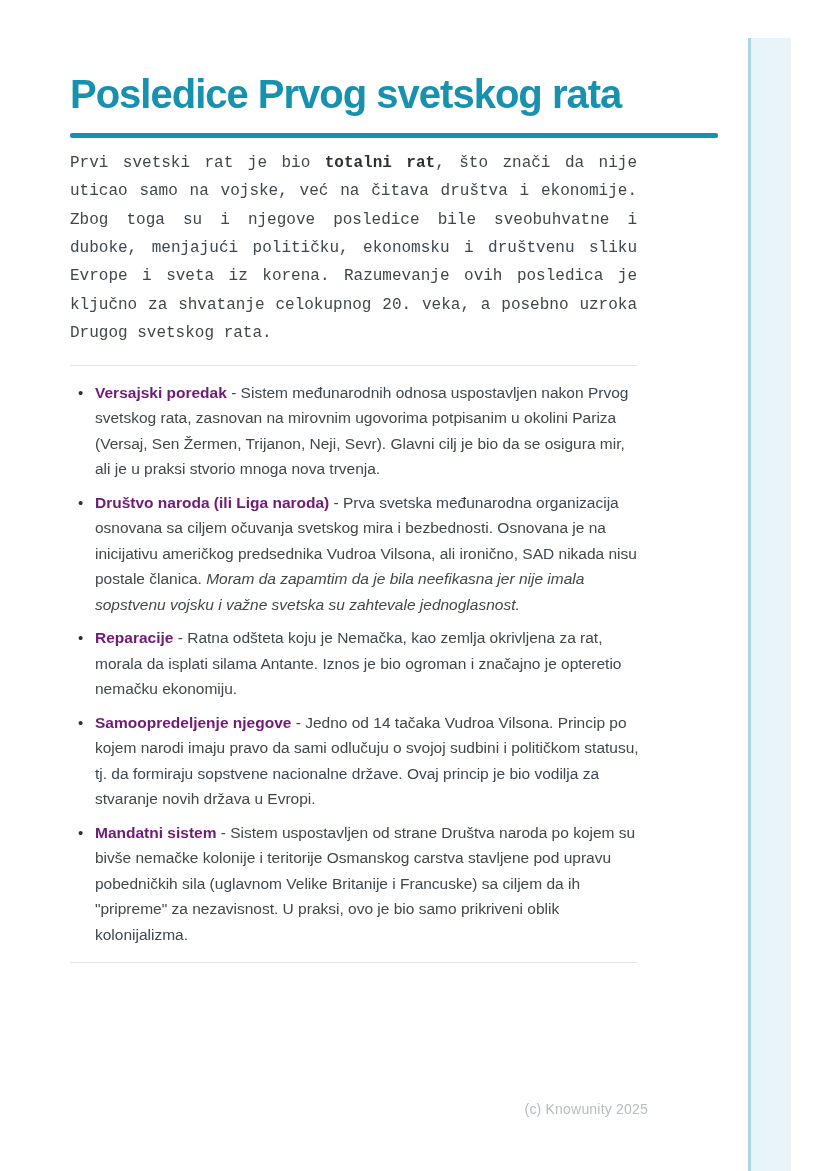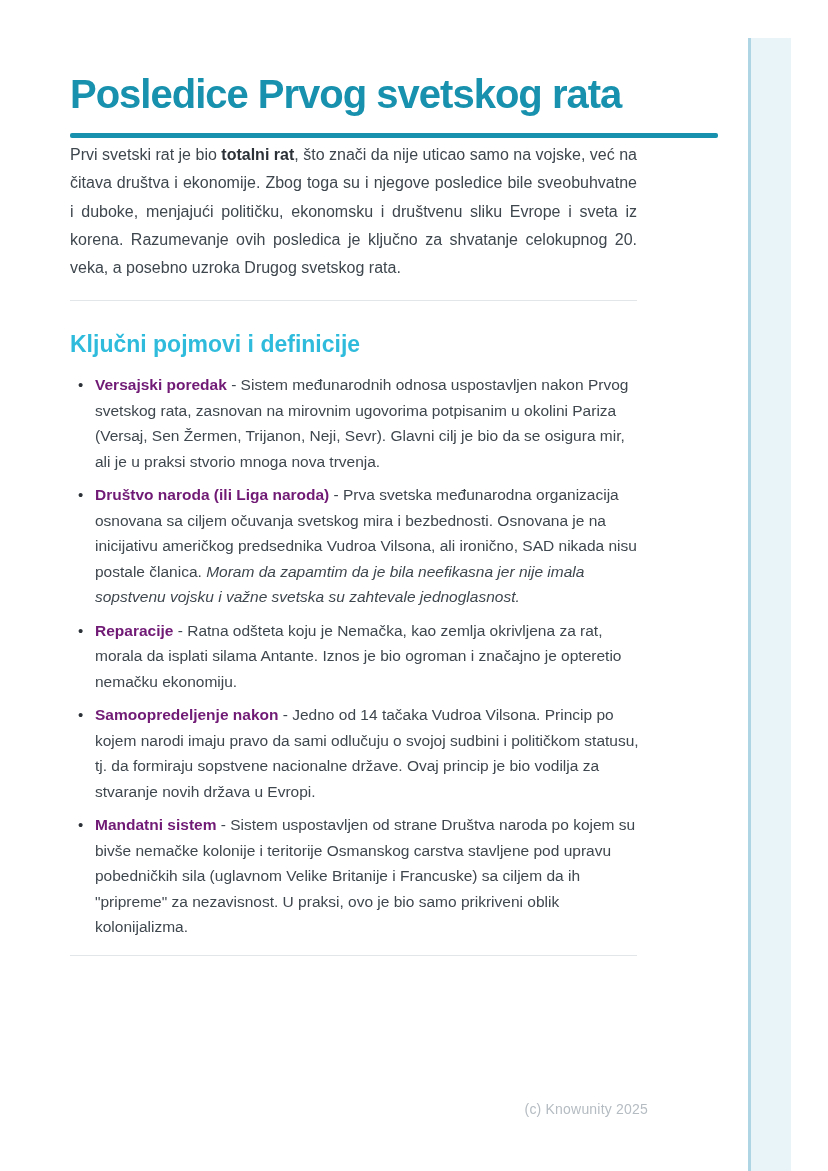--- a/index.html
+++ b/index.html
@@ -46,26 +46,27 @@
     font-size: 23px;
     line-height: 1.2;
     font-weight: 700;
     color: #2fbcdc;
   }
   .h2-intro   { margin-top: 37px; }
   .h2-terms   { margin-top: 30px; }
   .h2-detail  { margin-top: 28px; }
 
   p.intro-paragraph {
-    margin-top: 3px;
+    margin-top: 11px;
     width: 567px;
     font-size: 16px;
     line-height: 28.4px;
     color: #3f474e;
     text-align: justify;
+    font-family: Liberation Mono, monospace;
   }
   p.intro-paragraph b { color: #2b3137; font-weight: 700; }
 
   .divider {
     width: 567px; height: 1px;
     background: #e3e6e8;
   }
   .divider-1 { margin-top: 17px; }
   .divider-2 { margin-top: 15px; }
 
@@ -110,42 +111,41 @@
   <div class="content">
 
     <h1 class="doc-title">Posledice Prvog svetskog rata</h1>
     <div class="title-rule"></div>
 
 
     <p class="intro-paragraph"><span>Prvi svetski rat je bio </span><b>totalni rat</b><span>, što znači da nije uticao samo na vojske, već na čitava društva i ekonomije. Zbog toga su i njegove posledice bile sveobuhvatne i duboke, menjajući političku, ekonomsku i društvenu sliku Evrope i sveta iz korena. Razumevanje ovih posledica je ključno za shvatanje celokupnog 20. veka, a posebno uzroka Drugog svetskog rata.</span></p>
 
     <div class="divider divider-1"></div>
 
-    <h2 class="section-heading h2-terms">Ključni pojmovi i definicije</h2>
 
     <ul class="term-list">
       <li>
         <span class="bullet-dot">•</span>
         <b>Versajski poredak</b>
         <span>- Sistem međunarodnih odnosa uspostavljen nakon Prvog svetskog rata, zasnovan na mirovnim ugovorima potpisanim u okolini Pariza (Versaj, Sen Žermen, Trijanon, Neji, Sevr). Glavni cilj je bio da se osigura mir, ali je u praksi stvorio mnoga nova trvenja.</span>
       </li>
       <li>
         <span class="bullet-dot">•</span>
         <b>Društvo naroda (ili Liga naroda)</b>
         <span>- Prva svetska međunarodna organizacija osnovana sa ciljem očuvanja svetskog mira i bezbednosti. Osnovana je na inicijativu američkog predsednika Vudroa Vilsona, ali ironično, SAD nikada nisu postale članica.</span>
         <i>Moram da zapamtim da je bila neefikasna jer nije imala sopstvenu vojsku i važne svetska su zahtevale jednoglasnost.</i>
       </li>
       <li>
         <span class="bullet-dot">•</span>
         <b>Reparacije</b>
         <span>- Ratna odšteta koju je Nemačka, kao zemlja okrivljena za rat, morala da isplati silama Antante. Iznos je bio ogroman i značajno je opteretio nemačku ekonomiju.</span>
       </li>
       <li>
         <span class="bullet-dot">•</span>
-        <b>Samoopredeljenje nakon</b>
+        <b>Samoopredeljenje njegove</b>
         <span>- Jedno od 14 tačaka Vudroa Vilsona. Princip po kojem narodi imaju pravo da sami odlučuju o svojoj sudbini i političkom statusu, tj. da formiraju sopstvene nacionalne države. Ovaj princip je bio vodilja za stvaranje novih država u Evropi.</span>
       </li>
       <li>
         <span class="bullet-dot">•</span>
         <b>Mandatni sistem</b>
         <span>- Sistem uspostavljen od strane Društva naroda po kojem su bivše nemačke kolonije i teritorije Osmanskog carstva stavljene pod upravu pobedničkih sila (uglavnom Velike Britanije i Francuske) sa ciljem da ih "pripreme" za nezavisnost. U praksi, ovo je bio samo prikriveni oblik kolonijalizma.</span>
       </li>
     </ul>
 
     <div class="divider divider-2"></div>

